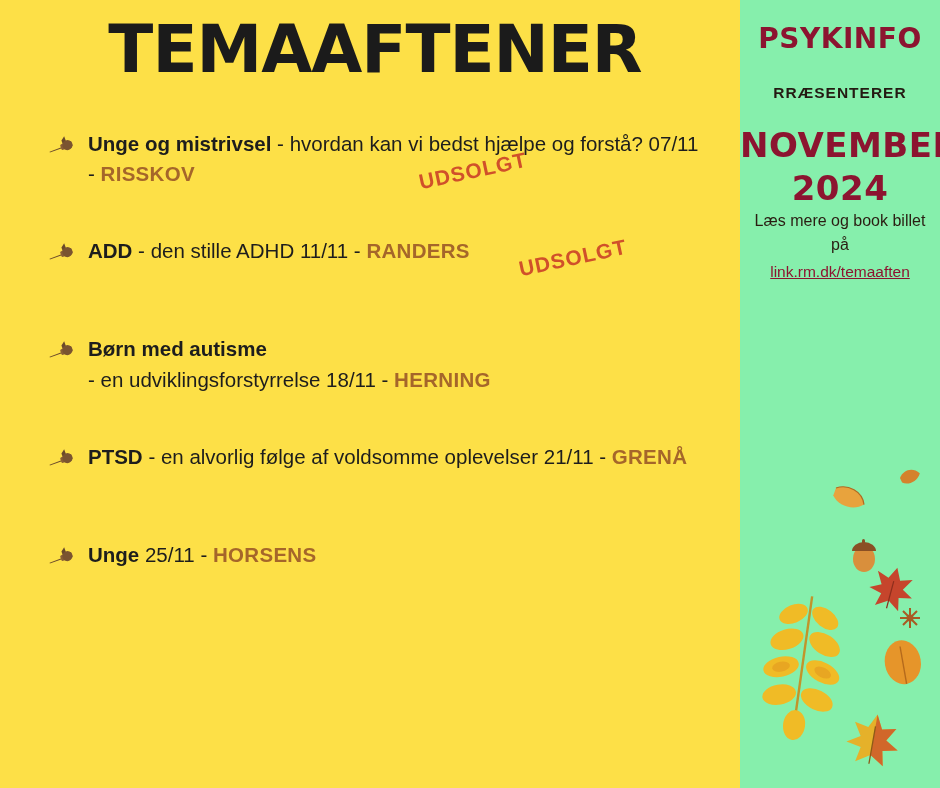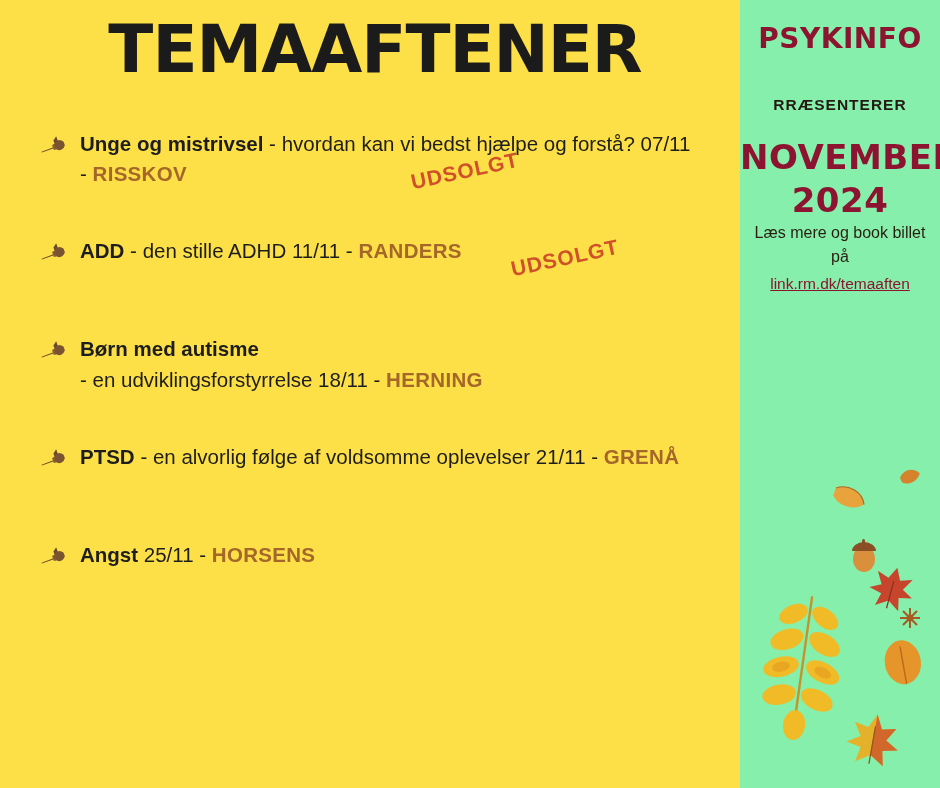--- a/index.html
+++ b/index.html
@@ -34,21 +34,21 @@
     font-size: 66px;
     letter-spacing: -1px;
     color: #1b1b1b;
     text-align: center;
     margin: 14px 0 0 0;
     padding: 0 0 0 10px;
     line-height: 1.1;
   }
   .list {
     margin-top: 42px;
-    padding-left: 32px;
+    padding-left: 40px;
   }
   .entry {
     position: relative;
     display: flex;
     align-items: flex-start;
     min-height: 52px;
     margin-bottom: 46px;
     padding-left: 4px;
   }
   .pin {
@@ -106,21 +106,21 @@
     line-height: 1.22;
     letter-spacing: 0.5px;
     margin: 0 0 0 0;
   }
   .presents {
     font-family: "Liberation Sans", sans-serif;
     font-weight: bold;
     font-size: 15.5px;
     color: #241a12;
     letter-spacing: 1px;
-    margin-top: 40px;
+    margin-top: 28px;
   }
   .month {
     font-family: "DejaVu Sans", sans-serif;
     font-weight: bold;
     font-size: 34px;
     color: #8c1430;
     margin-top: 22px;
     line-height: 1.25;
     letter-spacing: 0.5px;
   }
@@ -229,21 +229,21 @@
           <svg width="34" height="30" viewBox="0 0 34 30">
             <g transform="rotate(-20 17 15)">
               <path d="M7 14 L20 14 L20 8 L24 5 L24 19 L20 16 L20 14 Z" fill="#6b4a2a"></path>
               <rect x="17" y="11.5" width="12" height="6" rx="1.5" fill="#8a5f35"></rect>
               <path d="M5 14.5 L17 14.5 L17 15.5 L5 15.5 Z" fill="#6b4a2a"></path>
               <circle cx="24" cy="14.5" r="5" fill="#7a5430"></circle>
             </g>
           </svg>
         </span>
         <div class="entry-text">
-          <b>Angst</b><span> 25/11 - </span><span class="place">HORSENS</span>
+          <b>Unge</b><span> 25/11 - </span><span class="place">HORSENS</span>
         </div>
       </div>
 
     </div>
   </div>
 
   <div class="right">
     <div class="brand">
       <div>PSYKINFO</div>
     </div>

